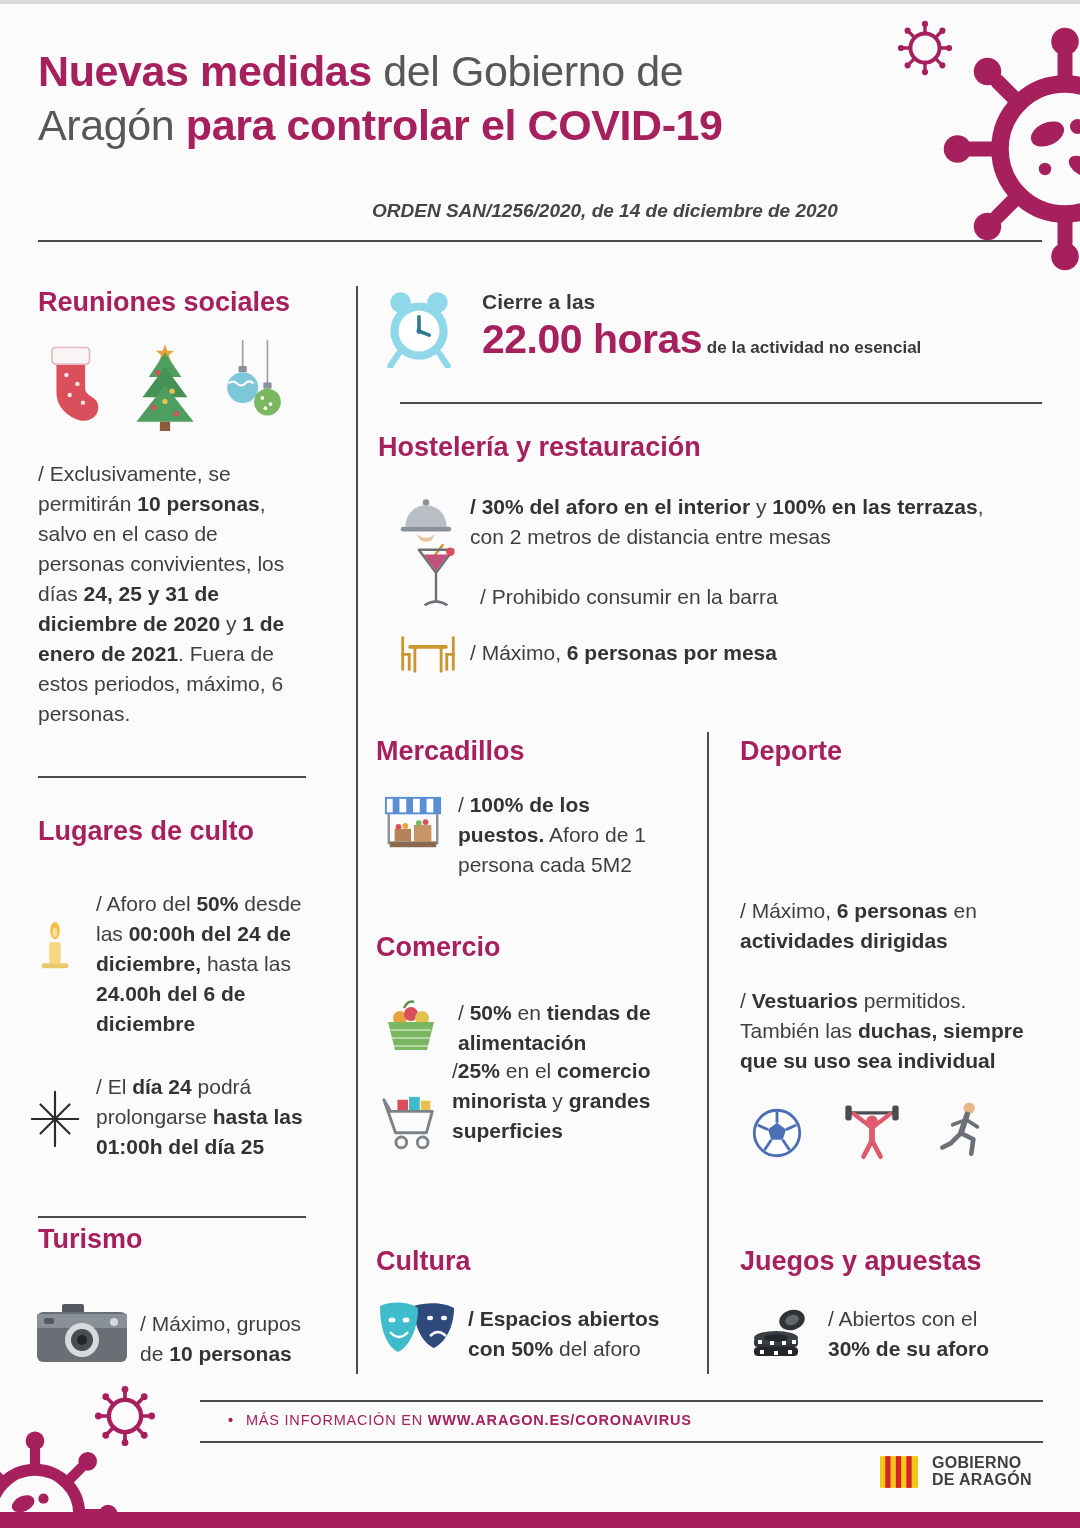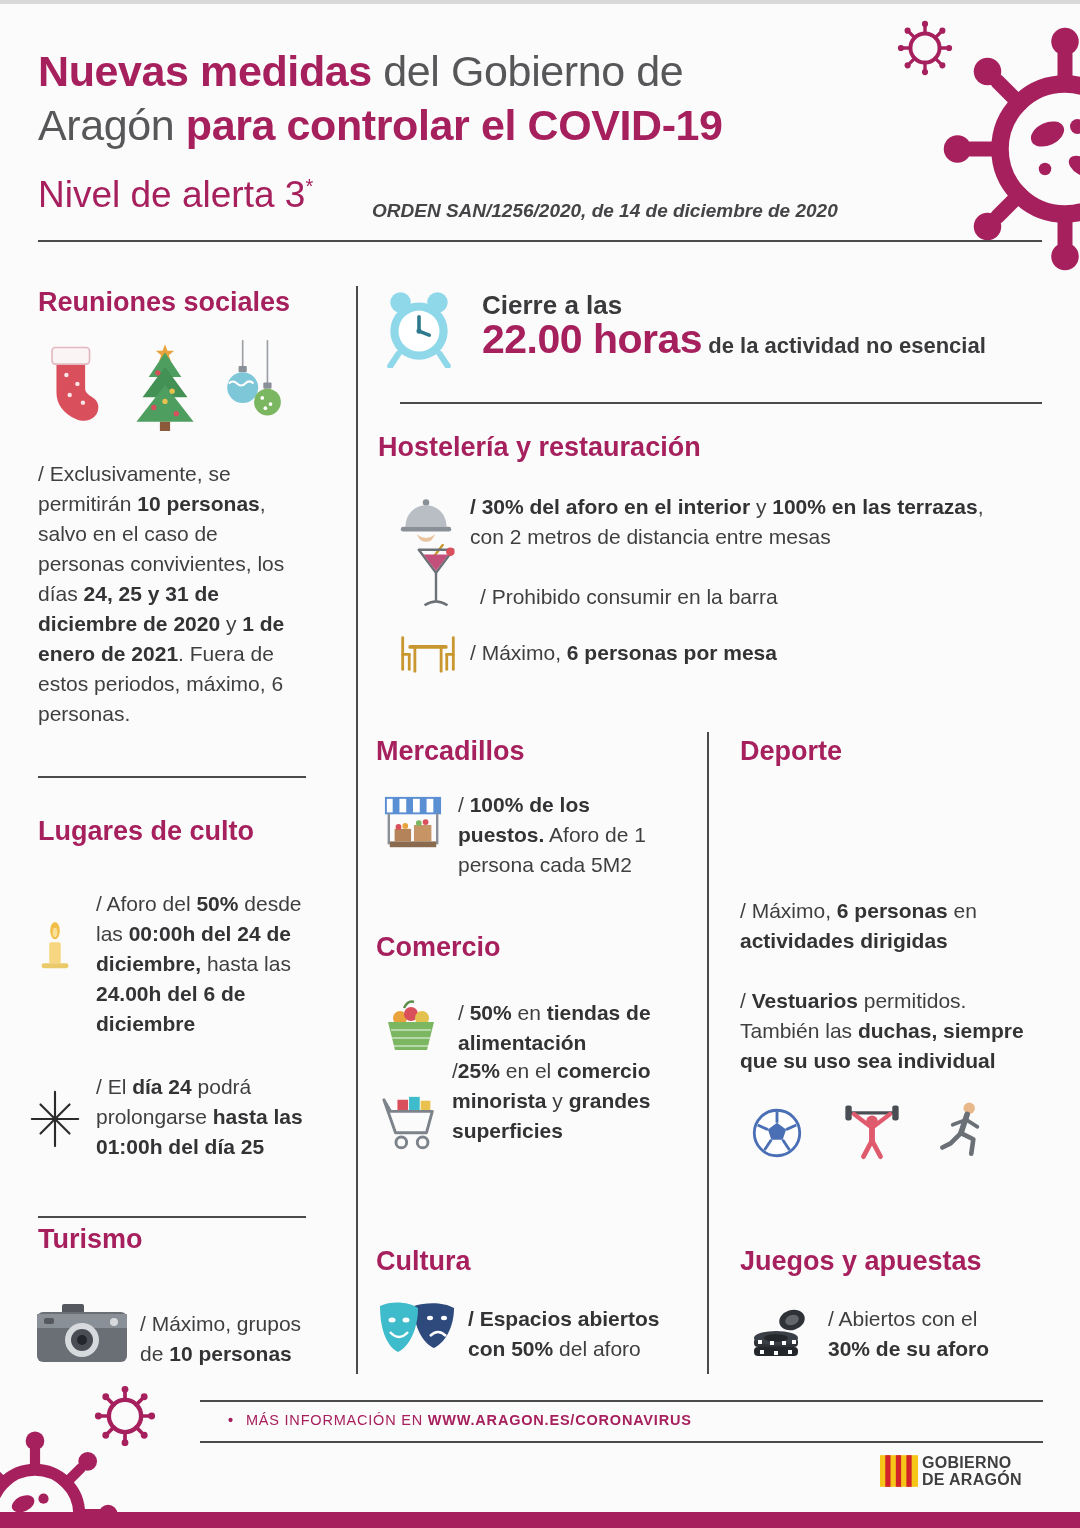--- a/index.html
+++ b/index.html
@@ -11,27 +11,27 @@
   .vr{position:absolute;background:#4B4B4D;width:1.5px}
   .accent{color:#A6205E}
   .main-title{font-size:43px;line-height:54px;font-weight:bold;letter-spacing:-0.4px}
   .main-title .t-dark{color:#57575A;font-weight:normal}
   .alert{font-size:37px;color:#A6205E}
   .alert sup{font-size:20px;vertical-align:14px}
   .order{font-size:19px;font-style:italic;font-weight:bold;color:#454547}
   .sec-title{font-size:27px;font-weight:bold;color:#A6205E}
   .body{font-size:21px;line-height:30px;color:#3F3F41}
   .body b{font-weight:bold;color:#333335}
-  .closure-l1{font-size:26px;font-weight:bold;color:#3A3A3C}
+  .closure-l1{font-size:21px;font-weight:bold;color:#3A3A3C}
   .closure-time{font-size:41px;font-weight:bold;color:#A6205E;letter-spacing:-0.5px}
-  .closure-suffix{font-size:22px;font-weight:bold;color:#3A3A3C}
+  .closure-suffix{font-size:17px;font-weight:bold;color:#3A3A3C}
   .footer-info{font-size:14.5px;letter-spacing:.8px;color:#A6205E;font-weight:bold}
   .footer-info .f-bullet{margin-right:12px}
   .footer-info .f-prefix{font-weight:normal}
-  .logo{display:flex;gap:4px;align-items:center}
+  .logo{display:flex;gap:14px;align-items:flex-end}
   .logo-text{font-size:16px;font-weight:bold;line-height:17px;color:#3F3F41;letter-spacing:.3px}
   .bottom-bar{position:absolute;left:0;top:1508px;width:1080px;height:20px;background:#A6205E}
   svg{display:block}
 </style>
 </head>
 <body>
 
 <svg width="0" height="0" style="position:absolute" aria-hidden="true">
 <defs>
   <g id="virus">
@@ -264,23 +264,20 @@
       <use href="#virus-big"></use>
     </svg>
   <svg class="abs" style="left:94px;top:1381px;width:62px;height:62px;color:#A6205E" viewBox="0 0 100 100">
       <use href="#virus"></use>
     </svg>
 
   <div class="abs main-title" style="left:38px;top:40px;width:860px">
     <span class="accent">Nuevas medidas</span><span class="t-dark"> del Gobierno de</span><br>
     <span class="t-dark">Aragón </span><span class="accent">para controlar el COVID-19</span>
   </div>
-  <div class="abs alert" style="left:38px;top:170px">
-    <span>Nivel de alerta 3</span><sup>*</sup>
-  </div>
   <div class="abs order" style="left:372px;top:196px">ORDEN SAN/1256/2020, de 14 de diciembre de 2020</div>
   <div class="hr" style="left:38px;top:236px;width:1004px"></div>
 
   <div class="vr" style="left:356px;top:282px;height:1088px"></div>
   <div class="vr" style="left:707px;top:728px;height:642px"></div>
 
   <div class="abs sec-title" style="left:38px;top:283px">Reuniones sociales</div>
   <svg class="abs" style="left:42px;top:338px;width:62px;height:86px" viewBox="0 0 56 78">
       <use href="#stocking"></use>
     </svg>

